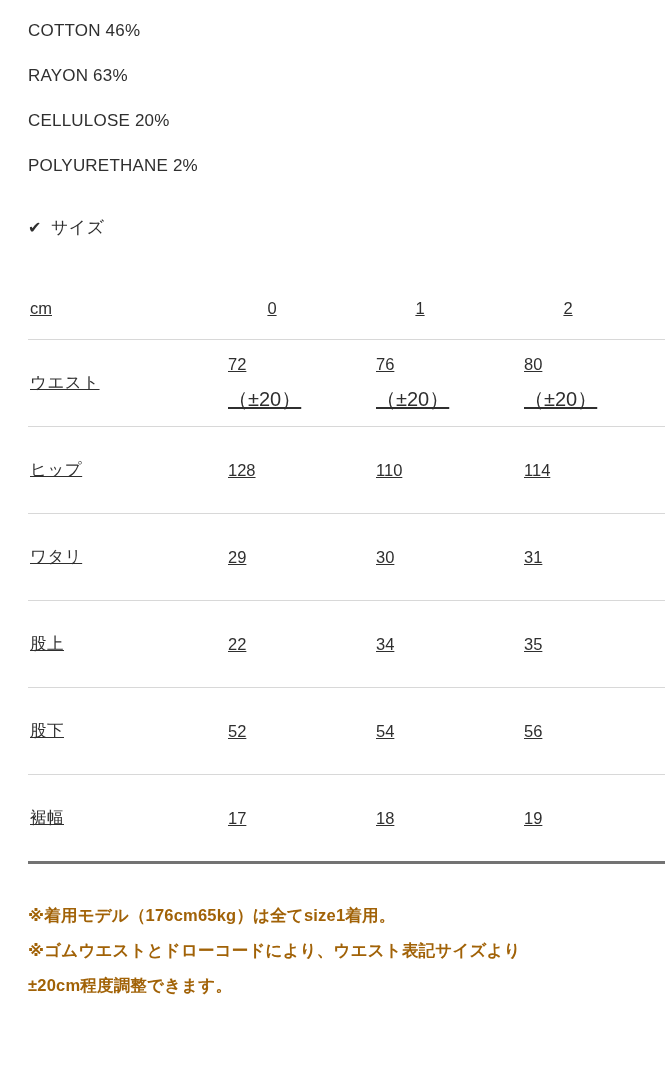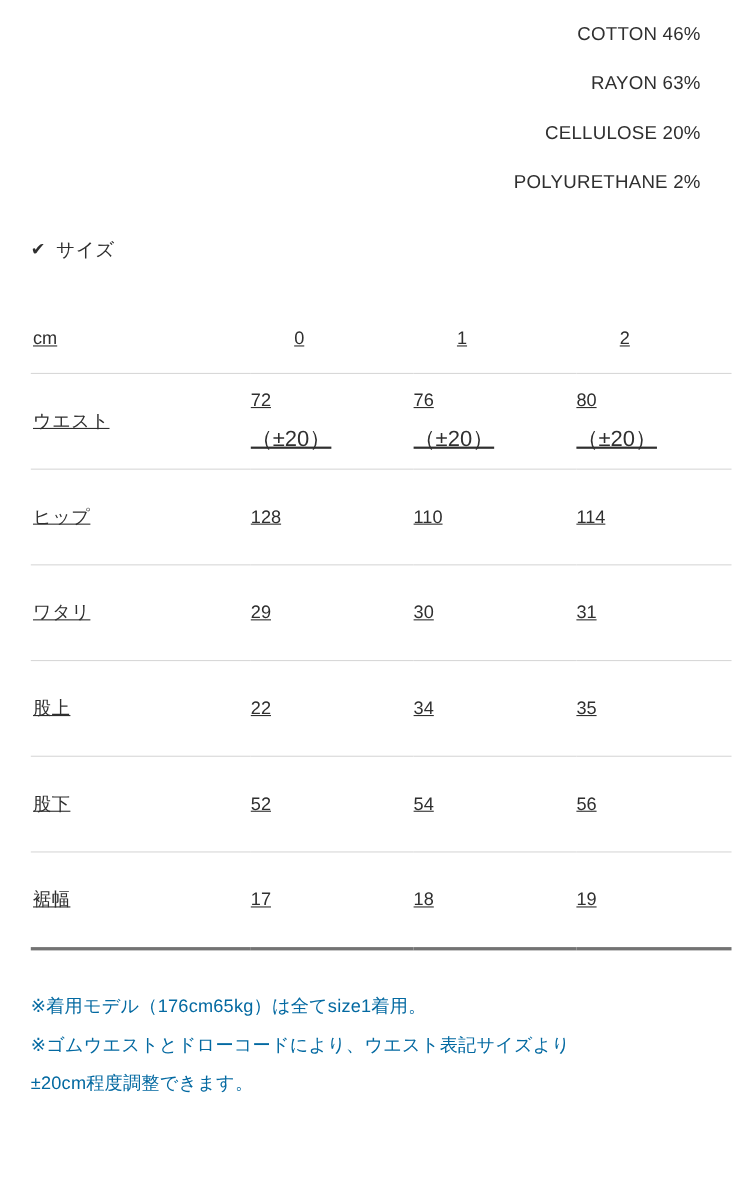--- a/index.html
+++ b/index.html
@@ -18,21 +18,20 @@
     width: 665px;
     height: 1080px;
     box-sizing: border-box;
     padding: 0 28px;
     position: relative;
   }
 
   
   .composition {
     padding-top: 8px;
-    text-align: right;
   }
   .composition .line {
     font-size: 17px;
     line-height: 45px;
     letter-spacing: 0.2px;
     color: #2f2f2f;
     white-space: nowrap;
   }
 
   
@@ -107,22 +106,23 @@
     line-height: 1.05;
   }
 
   
   .notes {
     margin-top: 34px;
   }
   .notes .note {
     font-size: 16.5px;
     line-height: 35px;
-    color: #0369a1;
+    color: #a16207;
     letter-spacing: 0.2px;
+    font-weight: bold;
   }
 </style>
 </head>
 <body>
 
 <div class="page">
 
   <div class="composition">
     <div class="line">COTTON 46%</div>
     <div class="line">RAYON 63%</div>

